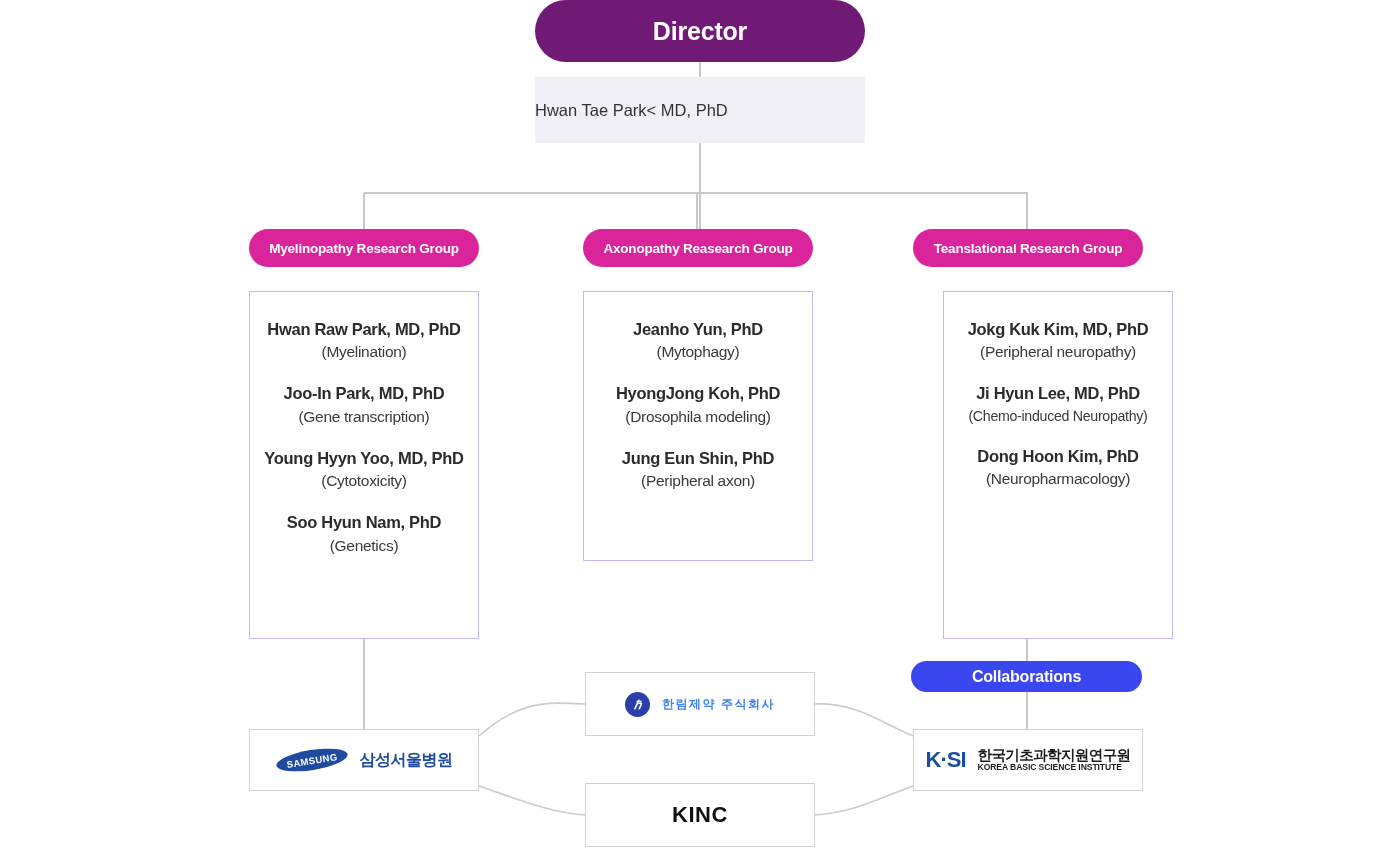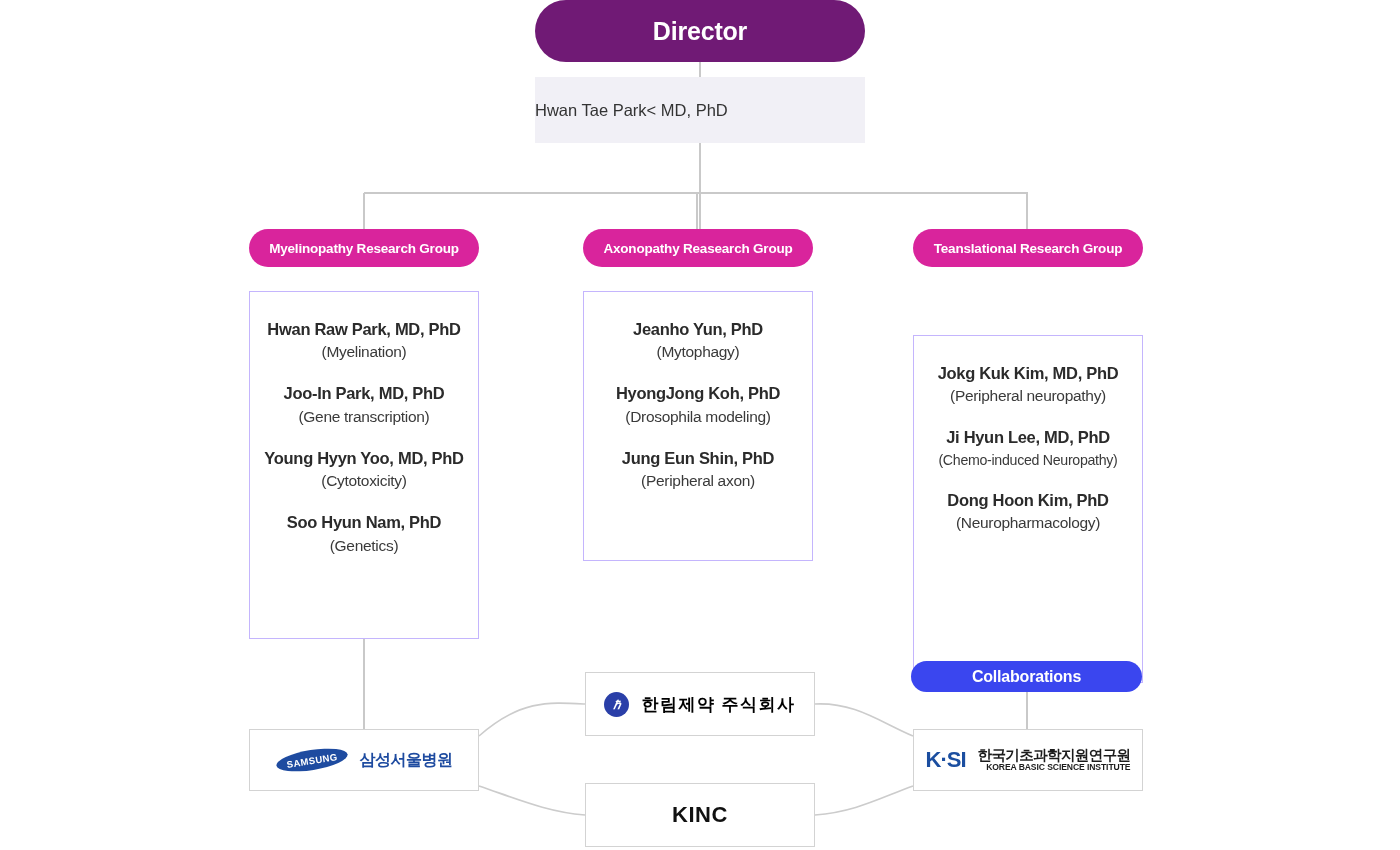--- a/index.html
+++ b/index.html
@@ -73,21 +73,21 @@
 
   
   .member-box {
     border: 1px solid #c4b5fd;
     background: #ffffff;
     padding: 26px 6px 24px 6px;
     text-align: center;
   }
   #member-box-0 { left: 249px; top: 291px; width: 230px; height: 348px; }
   #member-box-1 { left: 583px; top: 291px; width: 230px; height: 270px; }
-  #member-box-2 { left: 913px; top: 291px; width: 230px; height: 348px; margin-top: 44px; }
+  #member-box-2 { left: 943px; top: 291px; width: 230px; height: 348px; }
 
   .member { margin-bottom: 19px; }
   .member:last-child { margin-bottom: 0; }
   .member-name {
     font-size: 16.5px;
     font-weight: 700;
     color: #2b2b2b;
     line-height: 1.42;
     letter-spacing: -0.3px;
   }
@@ -155,34 +155,34 @@
     align-items: center;
     justify-content: center;
   }
   .hanlim-mark span {
     color: #ffffff;
     font-size: 12px;
     font-style: italic;
     font-weight: 700;
   }
   .hanlim-kr {
-    color: #000000;
-    font-size: 17px;
+    color: #3b82f6;
+    font-size: 12px;
     font-weight: 700;
     letter-spacing: 1.5px;
   }
 
   
   .kbsi-mark {
     color: #1b4ea0;
     font-size: 22px;
     font-weight: 700;
     letter-spacing: -1px;
   }
-  .kbsi-text { text-align: right; line-height: 1.12; }
+  .kbsi-text { text-align: left; line-height: 1.12; }
   .kbsi-kr {
     color: #1c1c1c;
     font-size: 14.5px;
     font-weight: 700;
     letter-spacing: -0.6px;
   }
   .kbsi-en {
     color: #1c1c1c;
     font-size: 8.6px;
     font-weight: 700;

